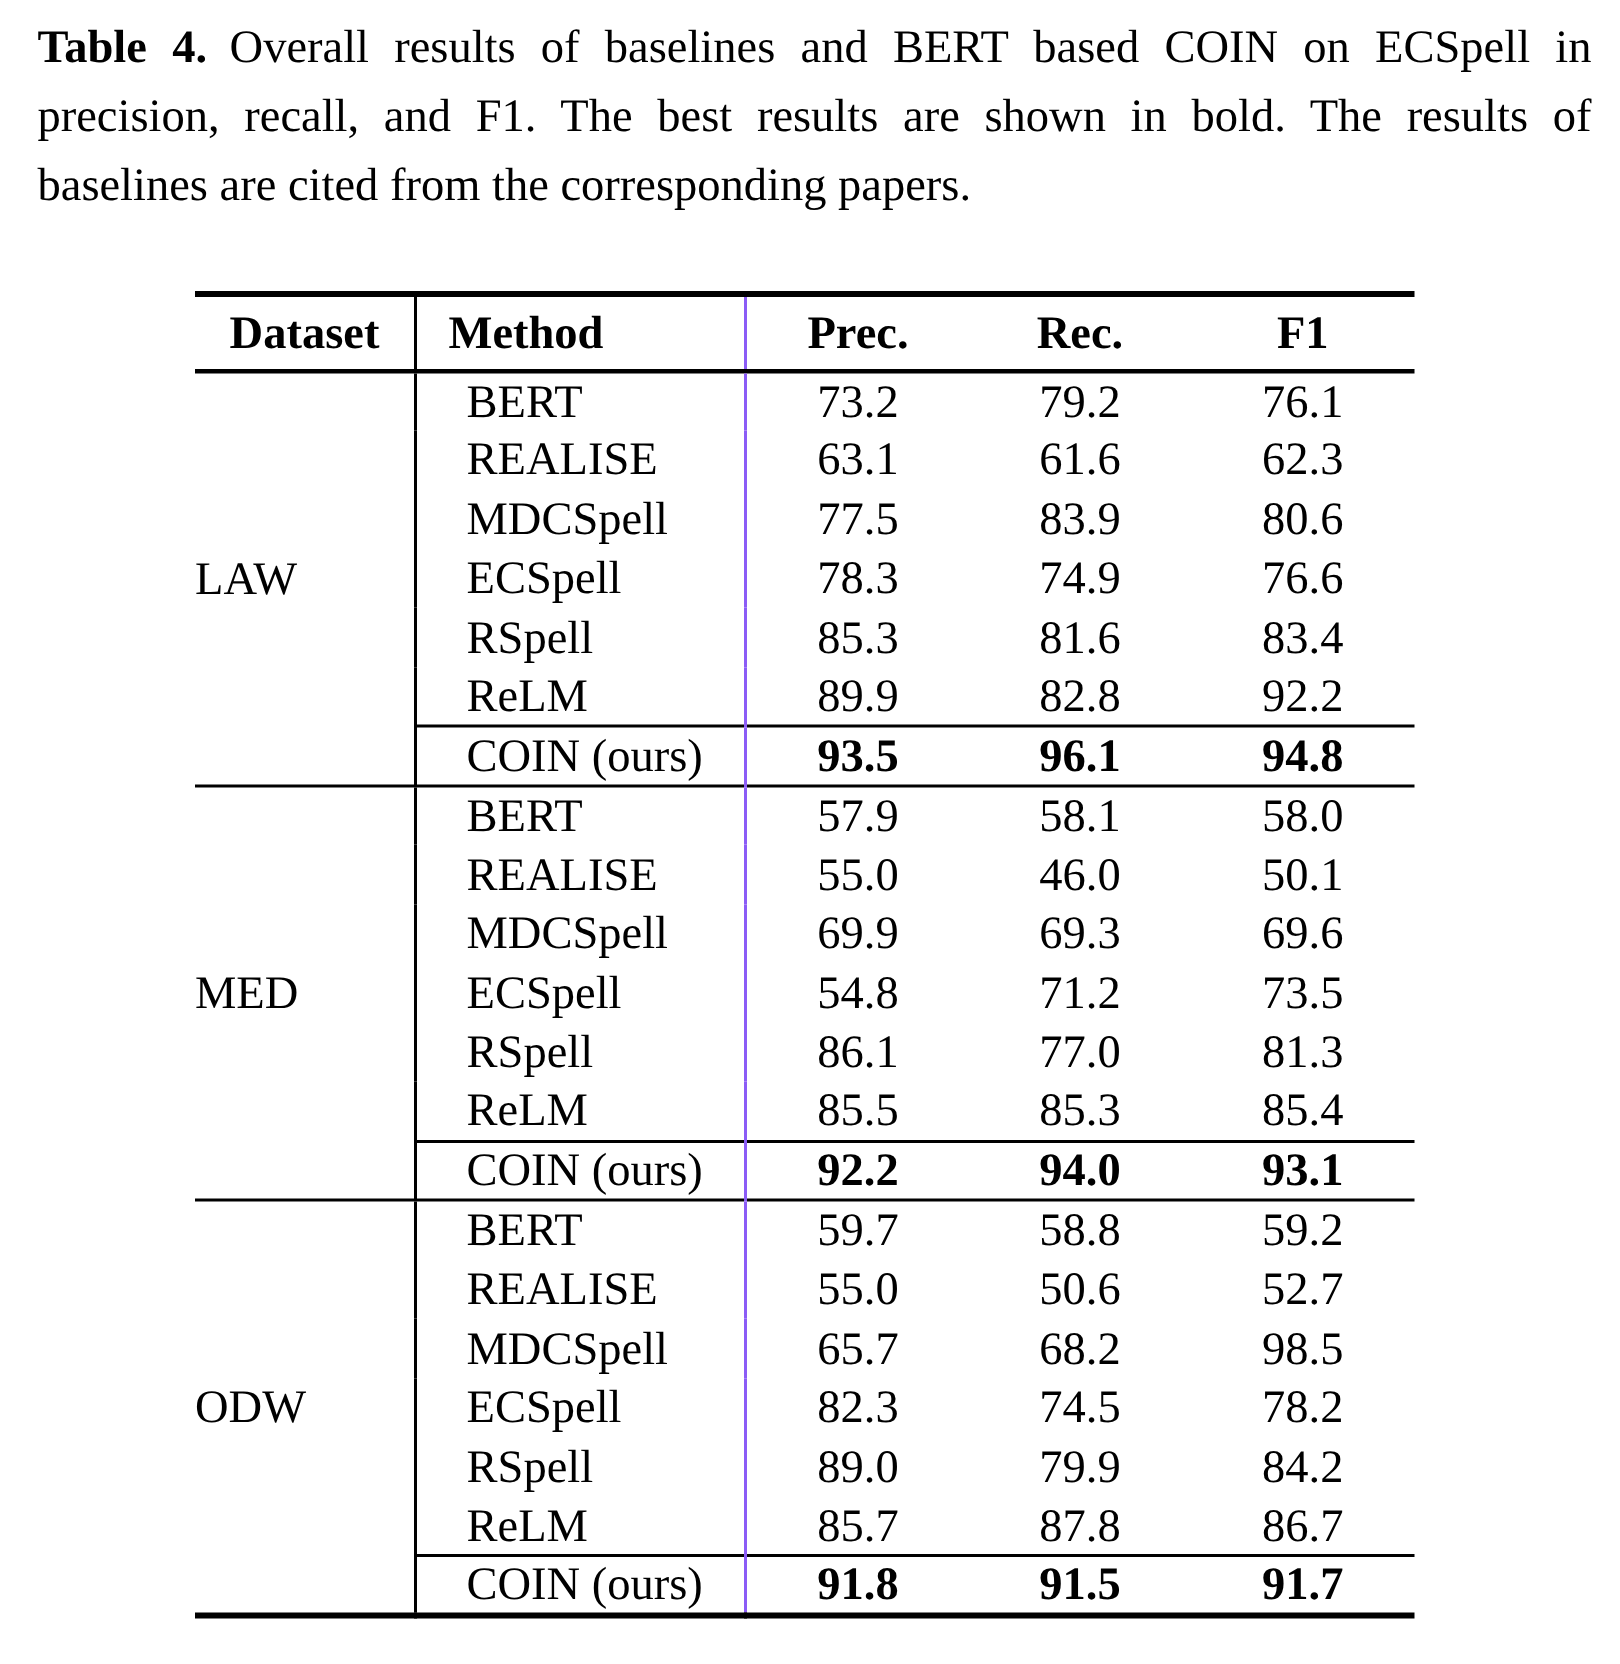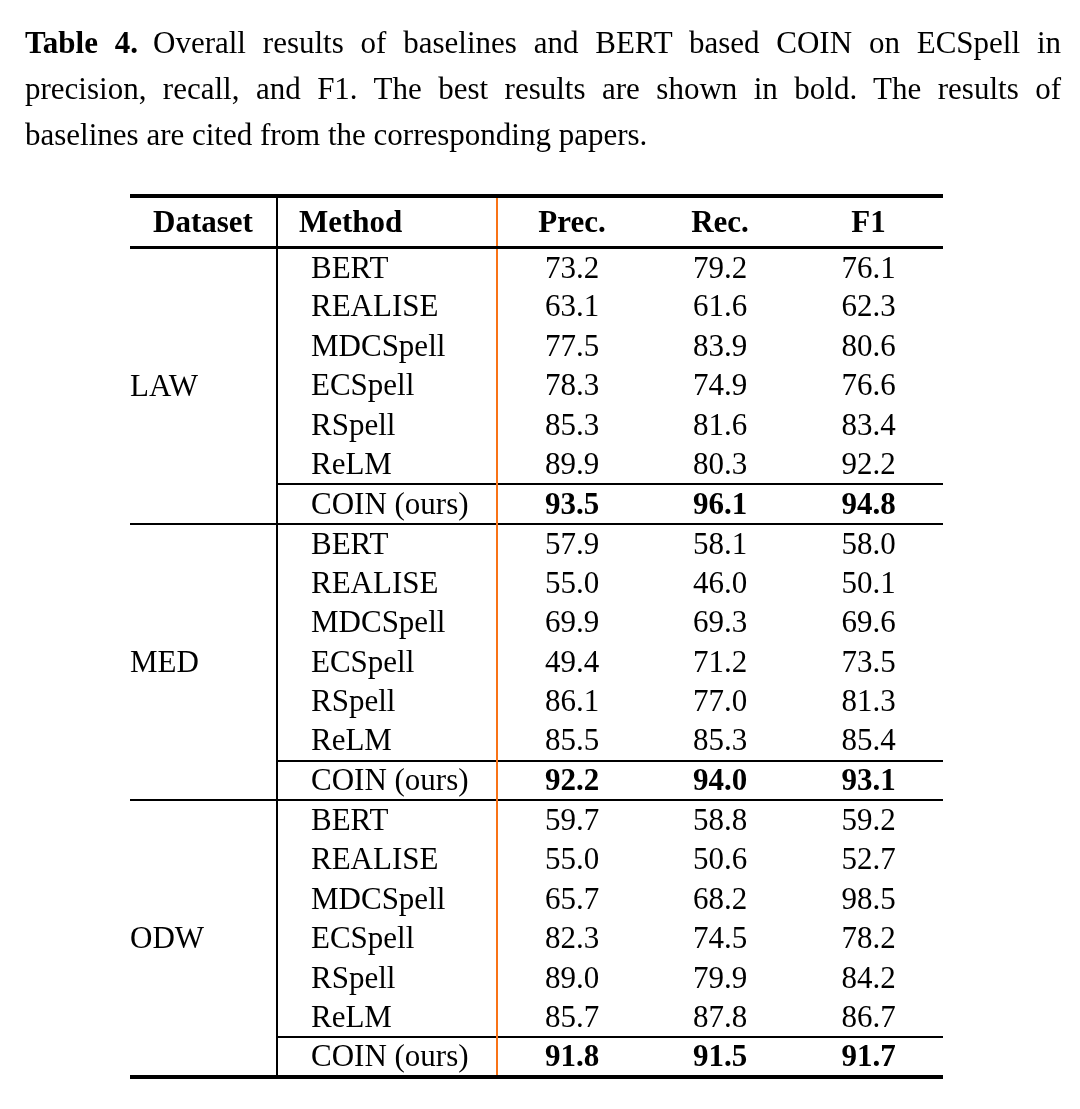--- a/index.html
+++ b/index.html
@@ -5,21 +5,21 @@
   * { margin: 0; padding: 0; box-sizing: border-box; }
   html, body { background: #ffffff; }
   body {
     width: 1080px; height: 1109px;
     font-family: "Liberation Serif", serif;
     color: #000;
   }
   .page { position: relative; width: 1080px; height: 1109px; overflow: hidden; background: #fff; }
 
   .caption {
-    position: absolute; left: 25px; top: 20px; width: 1036px;
+    position: absolute; left: 25px; top: 8px; width: 1036px;
     font-size: 31px; line-height: 46px;
     text-align: justify;
   }
   .caption-label { font-weight: bold; margin-right: 15px; }
 
   table.results {
     position: absolute; left: 130px; top: 194px; width: 813px;
     border-collapse: collapse;
     border-top: 4px solid #000;
     border-bottom: 4px solid #000;
@@ -29,21 +29,21 @@
   .results th, .results td { vertical-align: middle; padding: 0; }
 
   .results thead th {
     font-weight: bold;
     height: 51px;
     border-bottom: 3px solid #000;
     text-align: center;
   }
   .results thead th.c-method { text-align: left; padding-left: 21px; }
   .results th.c-dataset, .results td.dataset { border-right: 2px solid #000; }
-  .results th.c-method,  .results td.method  { border-right: 2px solid #f97316; }
+  .results th.c-method,  .results td.method  { border-right: 2px solid #8b5cf6; }
 
   .results tbody td { height: 39.5px; }
   .results td.dataset { text-align: left; }
   .results td.method  { text-align: left; padding-left: 33px; }
   .results td.num     { text-align: center; }
 
   .results tr.sec-start td { border-top: 2.5px solid #000; }
   .results tr.coin td { border-top: 2px solid #000; }
   .results tr.coin td.num { font-weight: bold; }
 </style>
@@ -100,21 +100,21 @@
       </tr>
       <tr>
         <td class="method">RSpell</td>
         <td class="num">85.3</td>
         <td class="num">81.6</td>
         <td class="num">83.4</td>
       </tr>
       <tr>
         <td class="method">ReLM</td>
         <td class="num">89.9</td>
-        <td class="num">80.3</td>
+        <td class="num">82.8</td>
         <td class="num">92.2</td>
       </tr>
       <tr class="coin">
         <td class="method">COIN (ours)</td>
         <td class="num">93.5</td>
         <td class="num">96.1</td>
         <td class="num">94.8</td>
       </tr>
 
       <tr class="sec-start">
@@ -131,21 +131,21 @@
         <td class="num">50.1</td>
       </tr>
       <tr>
         <td class="method">MDCSpell</td>
         <td class="num">69.9</td>
         <td class="num">69.3</td>
         <td class="num">69.6</td>
       </tr>
       <tr>
         <td class="method">ECSpell</td>
-        <td class="num">49.4</td>
+        <td class="num">54.8</td>
         <td class="num">71.2</td>
         <td class="num">73.5</td>
       </tr>
       <tr>
         <td class="method">RSpell</td>
         <td class="num">86.1</td>
         <td class="num">77.0</td>
         <td class="num">81.3</td>
       </tr>
       <tr>

